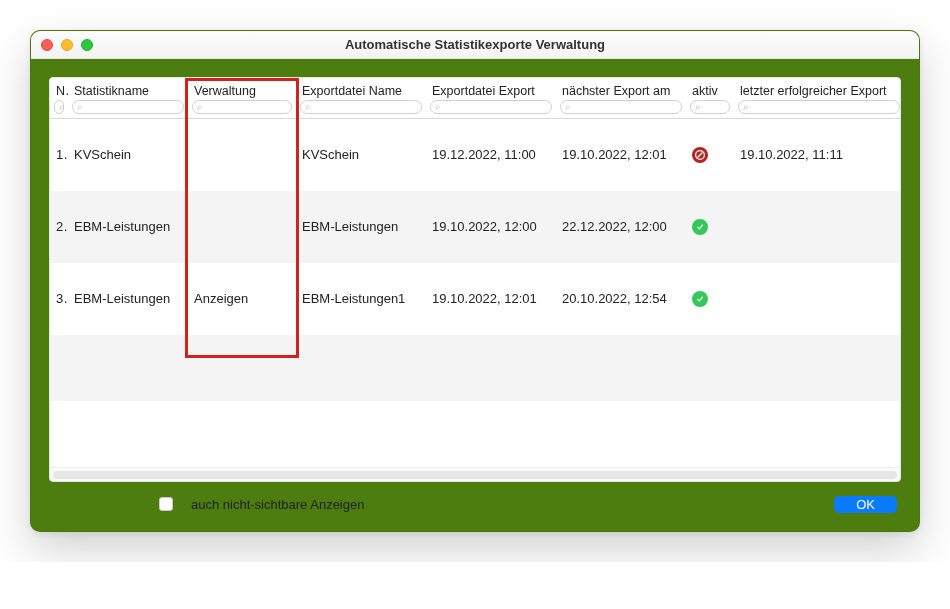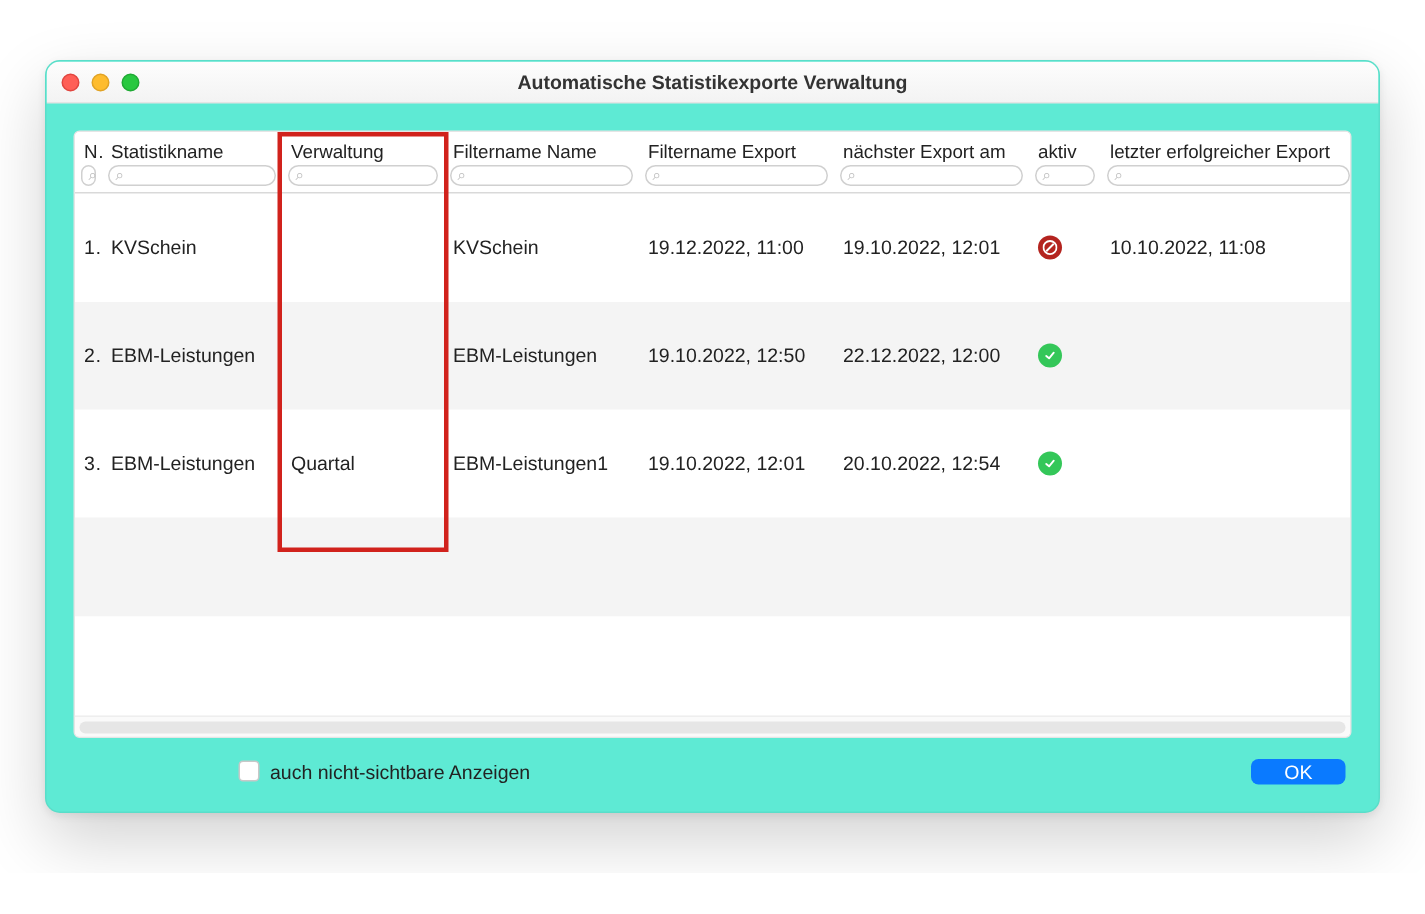--- a/index.html
+++ b/index.html
@@ -6,22 +6,22 @@
   body {
     margin: 0;
     padding: 30px;
     background: #fff;
     font-family: -apple-system, BlinkMacSystemFont, "Helvetica Neue", Arial, sans-serif;
     font-size: 13px;
     color: #222;
   }
   .window {
     width: 890px;
-    margin: 10px auto;
-    background: #5eead4;
+    margin: 0 auto;
+    background: #4d7c0f;
     border-radius: 10px;
     box-shadow: 0 18px 45px rgba(0,0,0,0.18), 0 2px 6px rgba(0,0,0,0.08);
     overflow: hidden;
     border: 1px solid rgba(0,0,0,0.05);
   }
   .titlebar {
     height: 28px;
     background: linear-gradient(#fdfdfd, #f3f3f3);
     border-bottom: 1px solid #e4e4e4;
     display: flex;
@@ -134,21 +134,21 @@
     height: 8px;
     background: #e6e6e6;
     border-radius: 4px;
   }
   .footer {
     display: flex;
     align-items: center;
     justify-content: space-between;
     padding: 14px 4px 4px 110px;
   }
-  .checkbox-wrap { display: flex; align-items: center; gap: 7px; font-size: 13px; color: #222; }
+  .checkbox-wrap { display: flex; align-items: center; gap: 18px; font-size: 13px; color: #222; }
   .checkbox {
     width: 14px; height: 14px;
     border: 1px solid #c8c8c8;
     border-radius: 3px;
     background: #fff;
   }
   .ok-btn {
     background: #0a7aff;
     color: #fff;
     border: none;
@@ -182,22 +182,22 @@
           <col class="c-start">
             <col class="c-next">
             <col class="c-aktiv">
             <col class="c-last">
         </colgroup>
         <thead>
           <tr>
             <th>N</th>
             <th>Statistikname</th>
             <th>Verwaltung</th>
-            <th>Filtername Name</th>
-            <th>Filtername Export</th>
+            <th>Exportdatei Name</th>
+            <th>Exportdatei Export</th>
             <th>nächster Export am</th>
             <th>aktiv</th>
             <th>letzter erfolgreicher Export</th>
           </tr>
           <tr class="filter-row">
             <td>
                 <div class="search-pill">
                   <span>⌕</span>
                 </div>
               </td>
@@ -246,40 +246,40 @@
               <td></td>
               <td>KVSchein</td>
               <td>19.12.2022, 11:00</td>
               <td>19.10.2022, 12:01</td>
               <td><span class="status-badge inactive">
                   <svg viewBox="0 0 16 16">
                     <circle cx="8" cy="8" r="7" fill="none" stroke="#fff" stroke-width="2"></circle>
                     <line x1="4" y1="12" x2="12" y2="4" stroke="#fff" stroke-width="2"></line>
                   </svg>
                 </span></td>
-              <td>10.10.2022, 11:08</td>
+              <td>19.10.2022, 11:11</td>
             </tr>
             <tr class="data">
               <td>2</td>
               <td>EBM-Leistungen</td>
               <td></td>
               <td>EBM-Leistungen</td>
-              <td>19.10.2022, 12:50</td>
+              <td>19.10.2022, 12:00</td>
               <td>22.12.2022, 12:00</td>
               <td><span class="status-badge active">
                   <svg viewBox="0 0 16 16">
                     <polyline points="4,8.5 7,11 12,5" fill="none" stroke="#fff" stroke-width="2" stroke-linecap="round" stroke-linejoin="round"></polyline>
                   </svg>
                 </span></td>
               <td></td>
             </tr>
             <tr class="data">
               <td>3</td>
               <td>EBM-Leistungen</td>
-              <td>Quartal</td>
+              <td>Anzeigen</td>
               <td>EBM-Leistungen1</td>
               <td>19.10.2022, 12:01</td>
               <td>20.10.2022, 12:54</td>
               <td><span class="status-badge active">
                   <svg viewBox="0 0 16 16">
                     <polyline points="4,8.5 7,11 12,5" fill="none" stroke="#fff" stroke-width="2" stroke-linecap="round" stroke-linejoin="round"></polyline>
                   </svg>
                 </span></td>
               <td></td>
             </tr>

